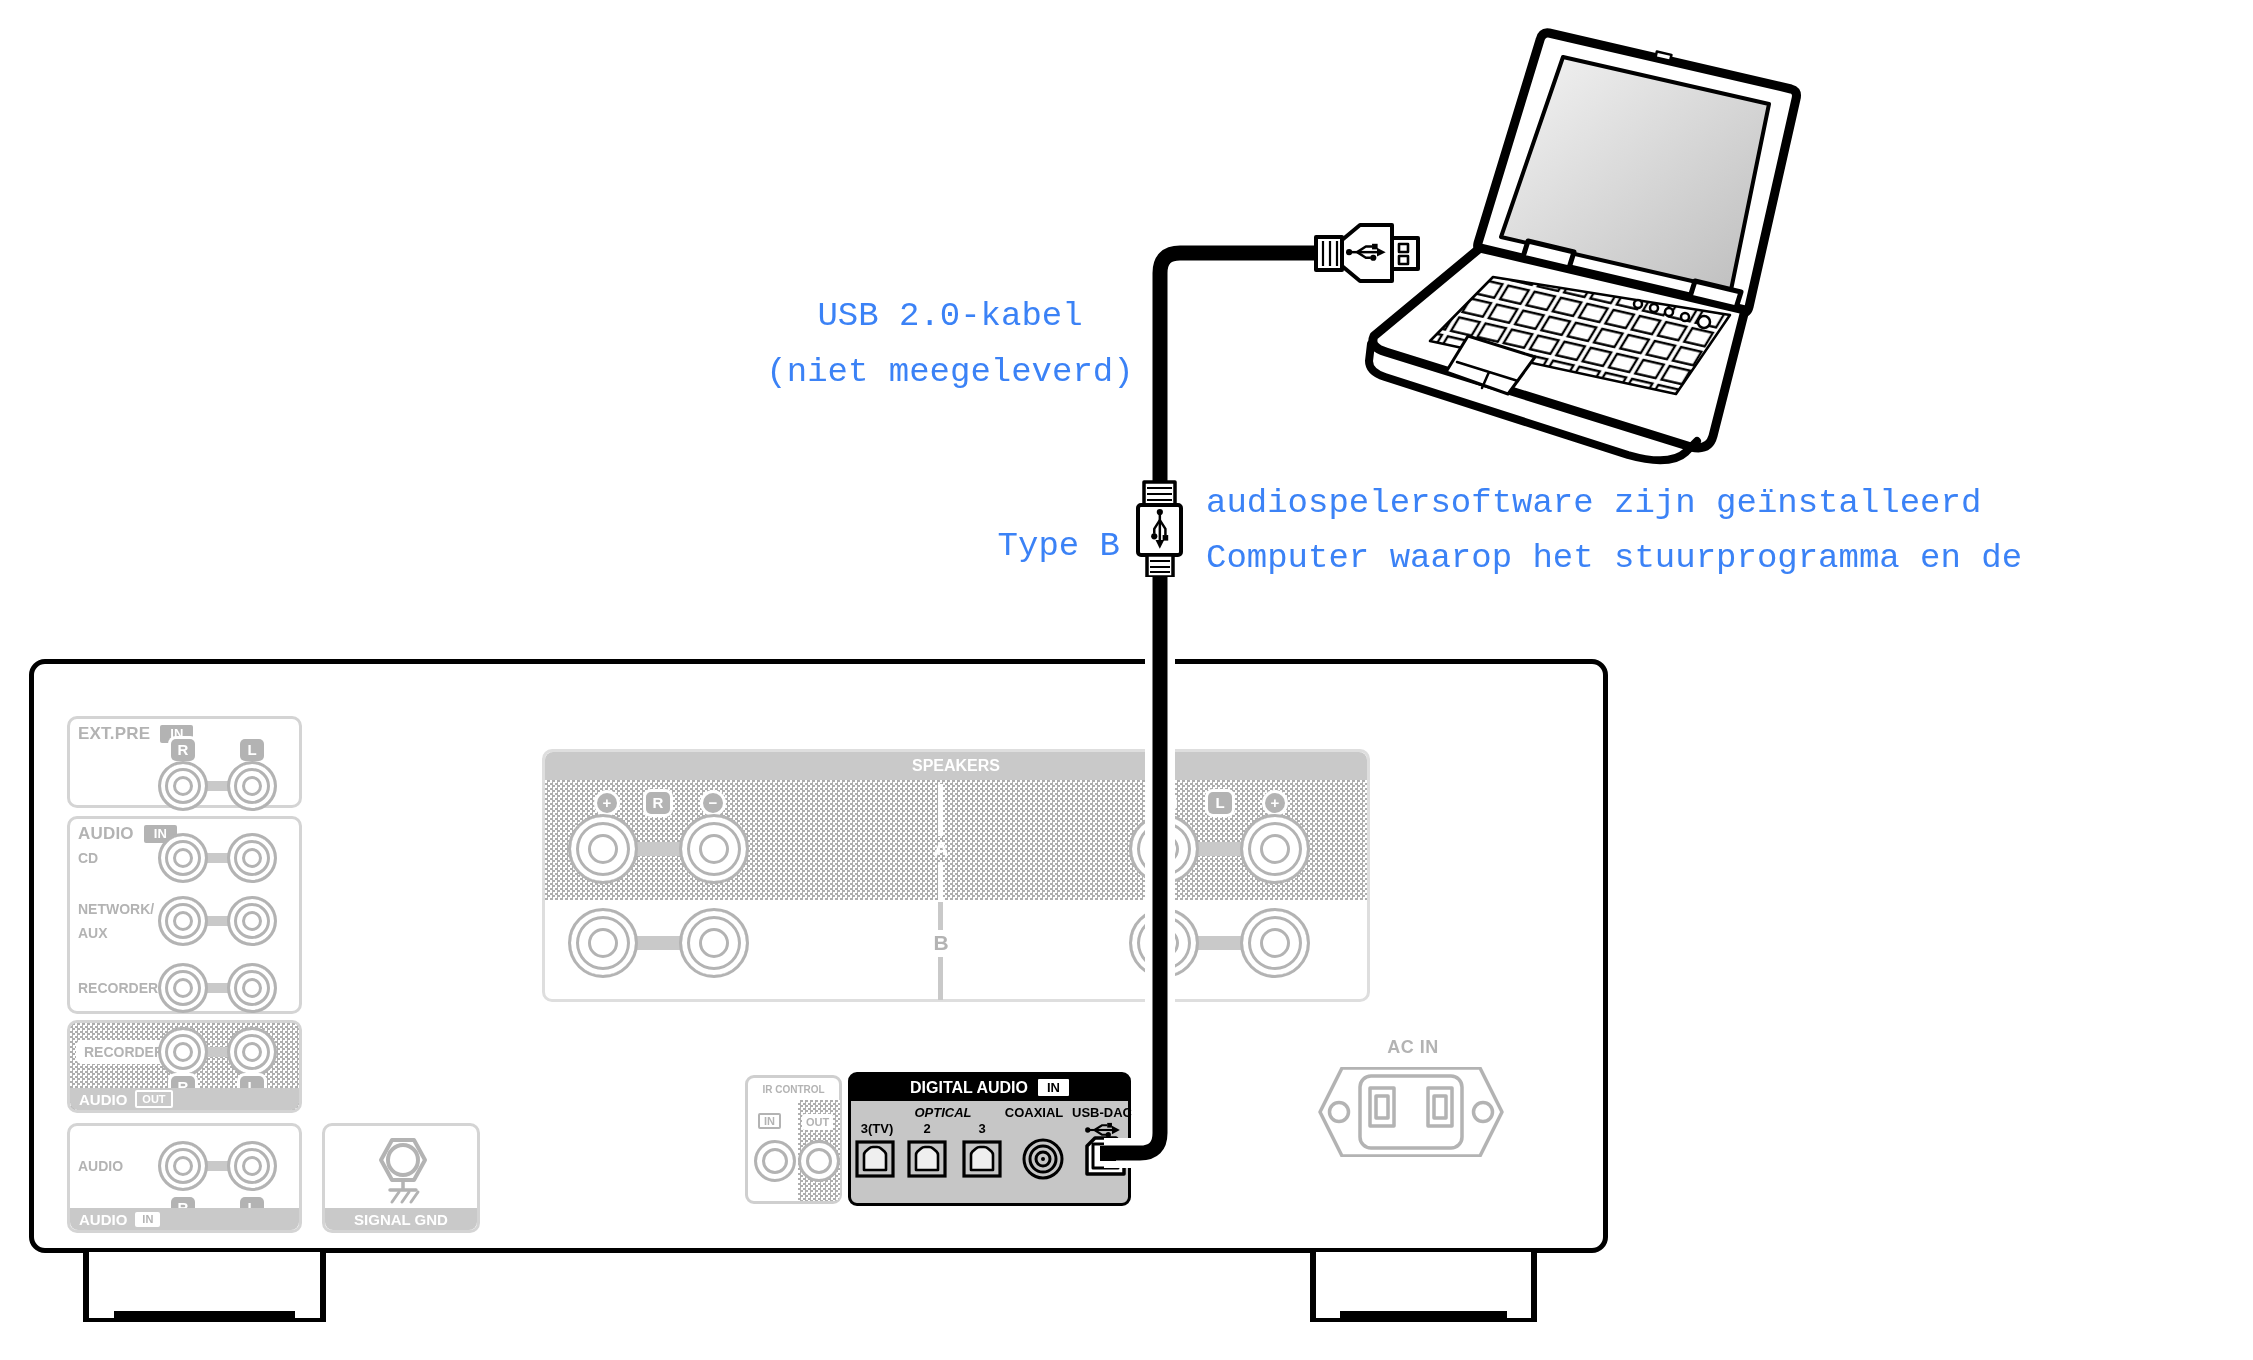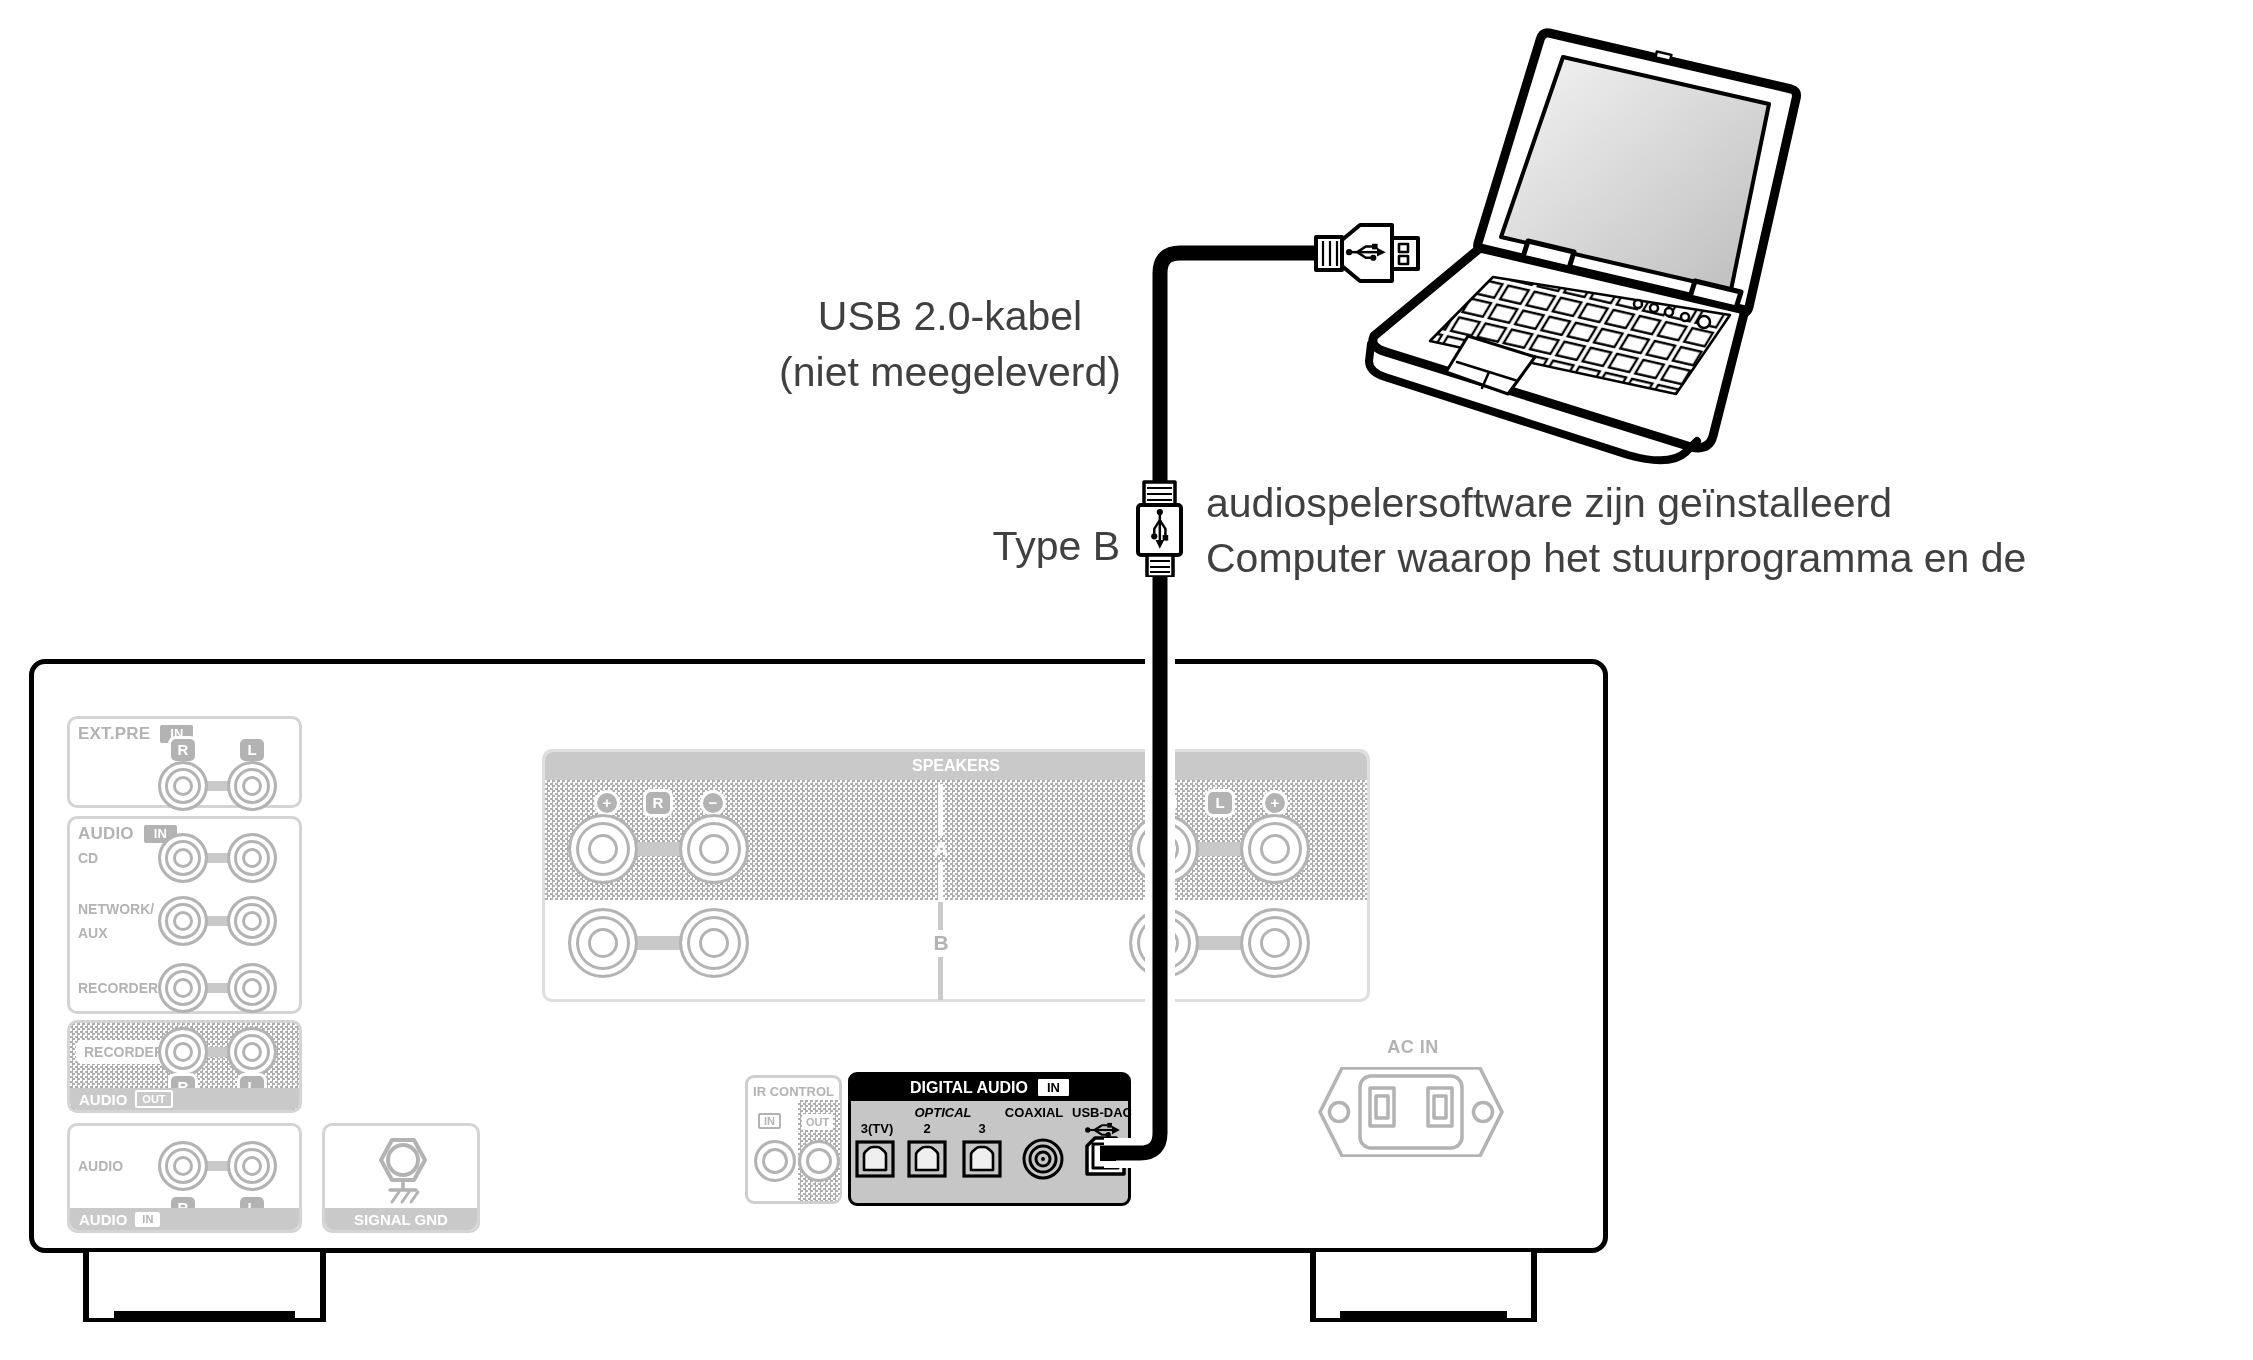--- a/index.html
+++ b/index.html
@@ -3,21 +3,21 @@
 <meta charset="utf-8">
 <style>
   html,body{margin:0;padding:0;background:#fff;}
   #canvas{position:relative;width:2253px;height:1360px;background:#fff;overflow:hidden;
           font-family:"Liberation Sans","DejaVu Sans",sans-serif;
           --g:#b3b3b3; --gbar:#c9c9c9; --ink:#000;}
   .abs{position:absolute;}
   .vc{transform:translateY(-50%);}
 
   
-  .note{position:absolute;color:#404040;font-size:41px;line-height:56px;white-space:nowrap;}
+  .note{position:absolute;color:#3b82f6;font-size:34px;line-height:56px;white-space:nowrap;font-family:Liberation Mono, monospace;}
 
   
   #rear-panel{position:absolute;left:29px;top:659px;width:1579px;height:594px;
     box-sizing:border-box;border:5px solid #000;border-radius:16px;background:#fff;}
   .sec{position:absolute;box-sizing:border-box;border:3px solid #d4d4d4;border-radius:10px;background:#fff;}
   .hatch{background:repeating-conic-gradient(#aeaeae 0% 25%,#ffffff 0% 50%) 0 0/5px 5px;}
   .sec-hdr{position:absolute;left:0;top:0;display:flex;align-items:center;gap:10px;padding:5px 8px;}
   .hdr-t{color:var(--g);font-weight:700;font-size:17px;letter-spacing:.2px;}
   .chip{background:var(--g);color:#fff;font-weight:700;font-size:13px;line-height:18px;padding:0 10px;border-radius:2px;}
   .sec-foot{position:absolute;left:0;right:0;bottom:0;height:22px;background:var(--gbar);
@@ -175,21 +175,21 @@
 
       <div class="bar" style="left:58px;top:184px;width:111px;height:14px;"></div>
       <div class="bar" style="left:619px;top:184px;width:111px;height:14px;"></div>
       <div class="post" style="left:23px;top:156px;"></div>
       <div class="post" style="left:134px;top:156px;"></div>
       <div class="post" style="left:584px;top:156px;"></div>
       <div class="post" style="left:695px;top:156px;"></div>
     </div>
 
     <div id="ir-control" class="abs" style="left:711px;top:411px;width:97px;height:129px;">
-      <div class="glabel" style="left:0;top:6px;width:100%;text-align:center;font-size:13px;">IR CONTROL</div>
+      <div class="glabel" style="left:0;top:6px;width:100%;text-align:center;font-size:10px;">IR CONTROL</div>
       <div class="hatch abs" style="left:50px;top:22px;width:42px;height:101px;border-radius:0 0 6px 0;"></div>
       <div class="chip-ir-in" style="left:10px;top:35px;">IN</div>
       <div class="chip-ir-out" style="left:54px;top:36px;">OUT</div>
       <div class="jack-sm" style="left:6px;top:62px;"></div>
       <div class="jack-sm" style="left:50px;top:62px;"></div>
     </div>
 
     <div id="digital-audio" style="left:814px;top:408px;width:283px;height:134px;">
       <div id="da-hdr">
         <span>DIGITAL AUDIO</span>

